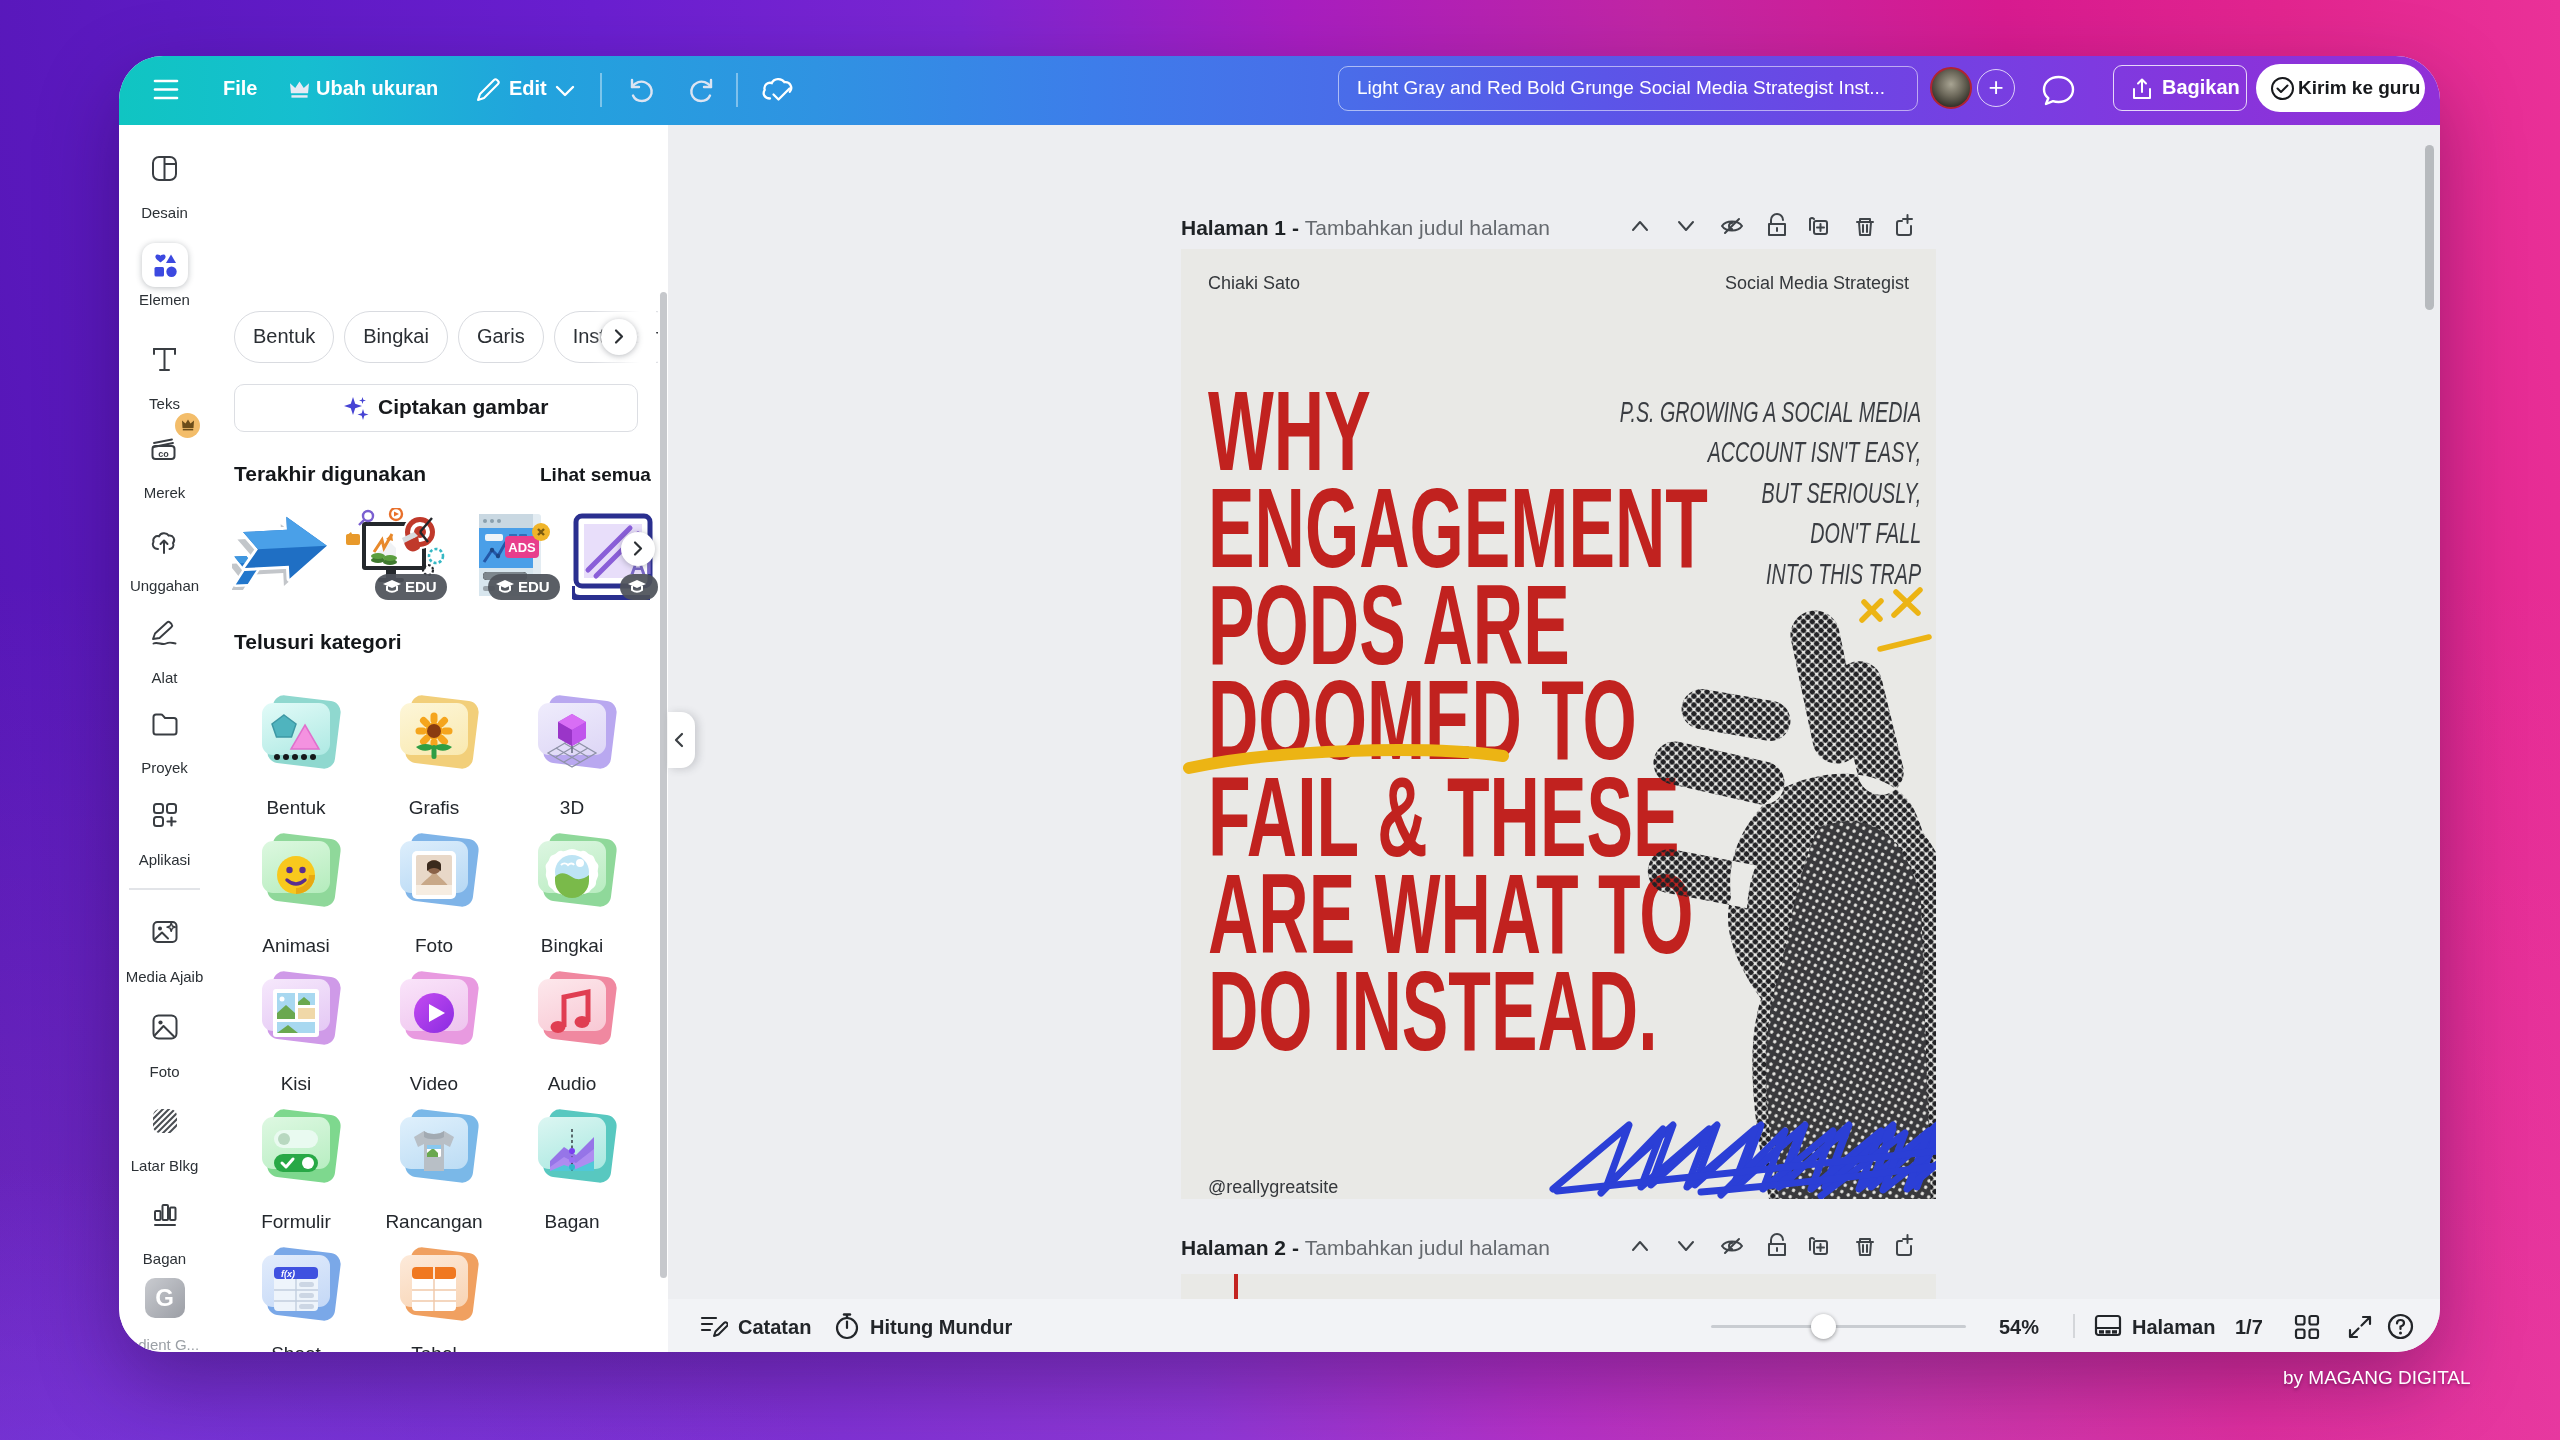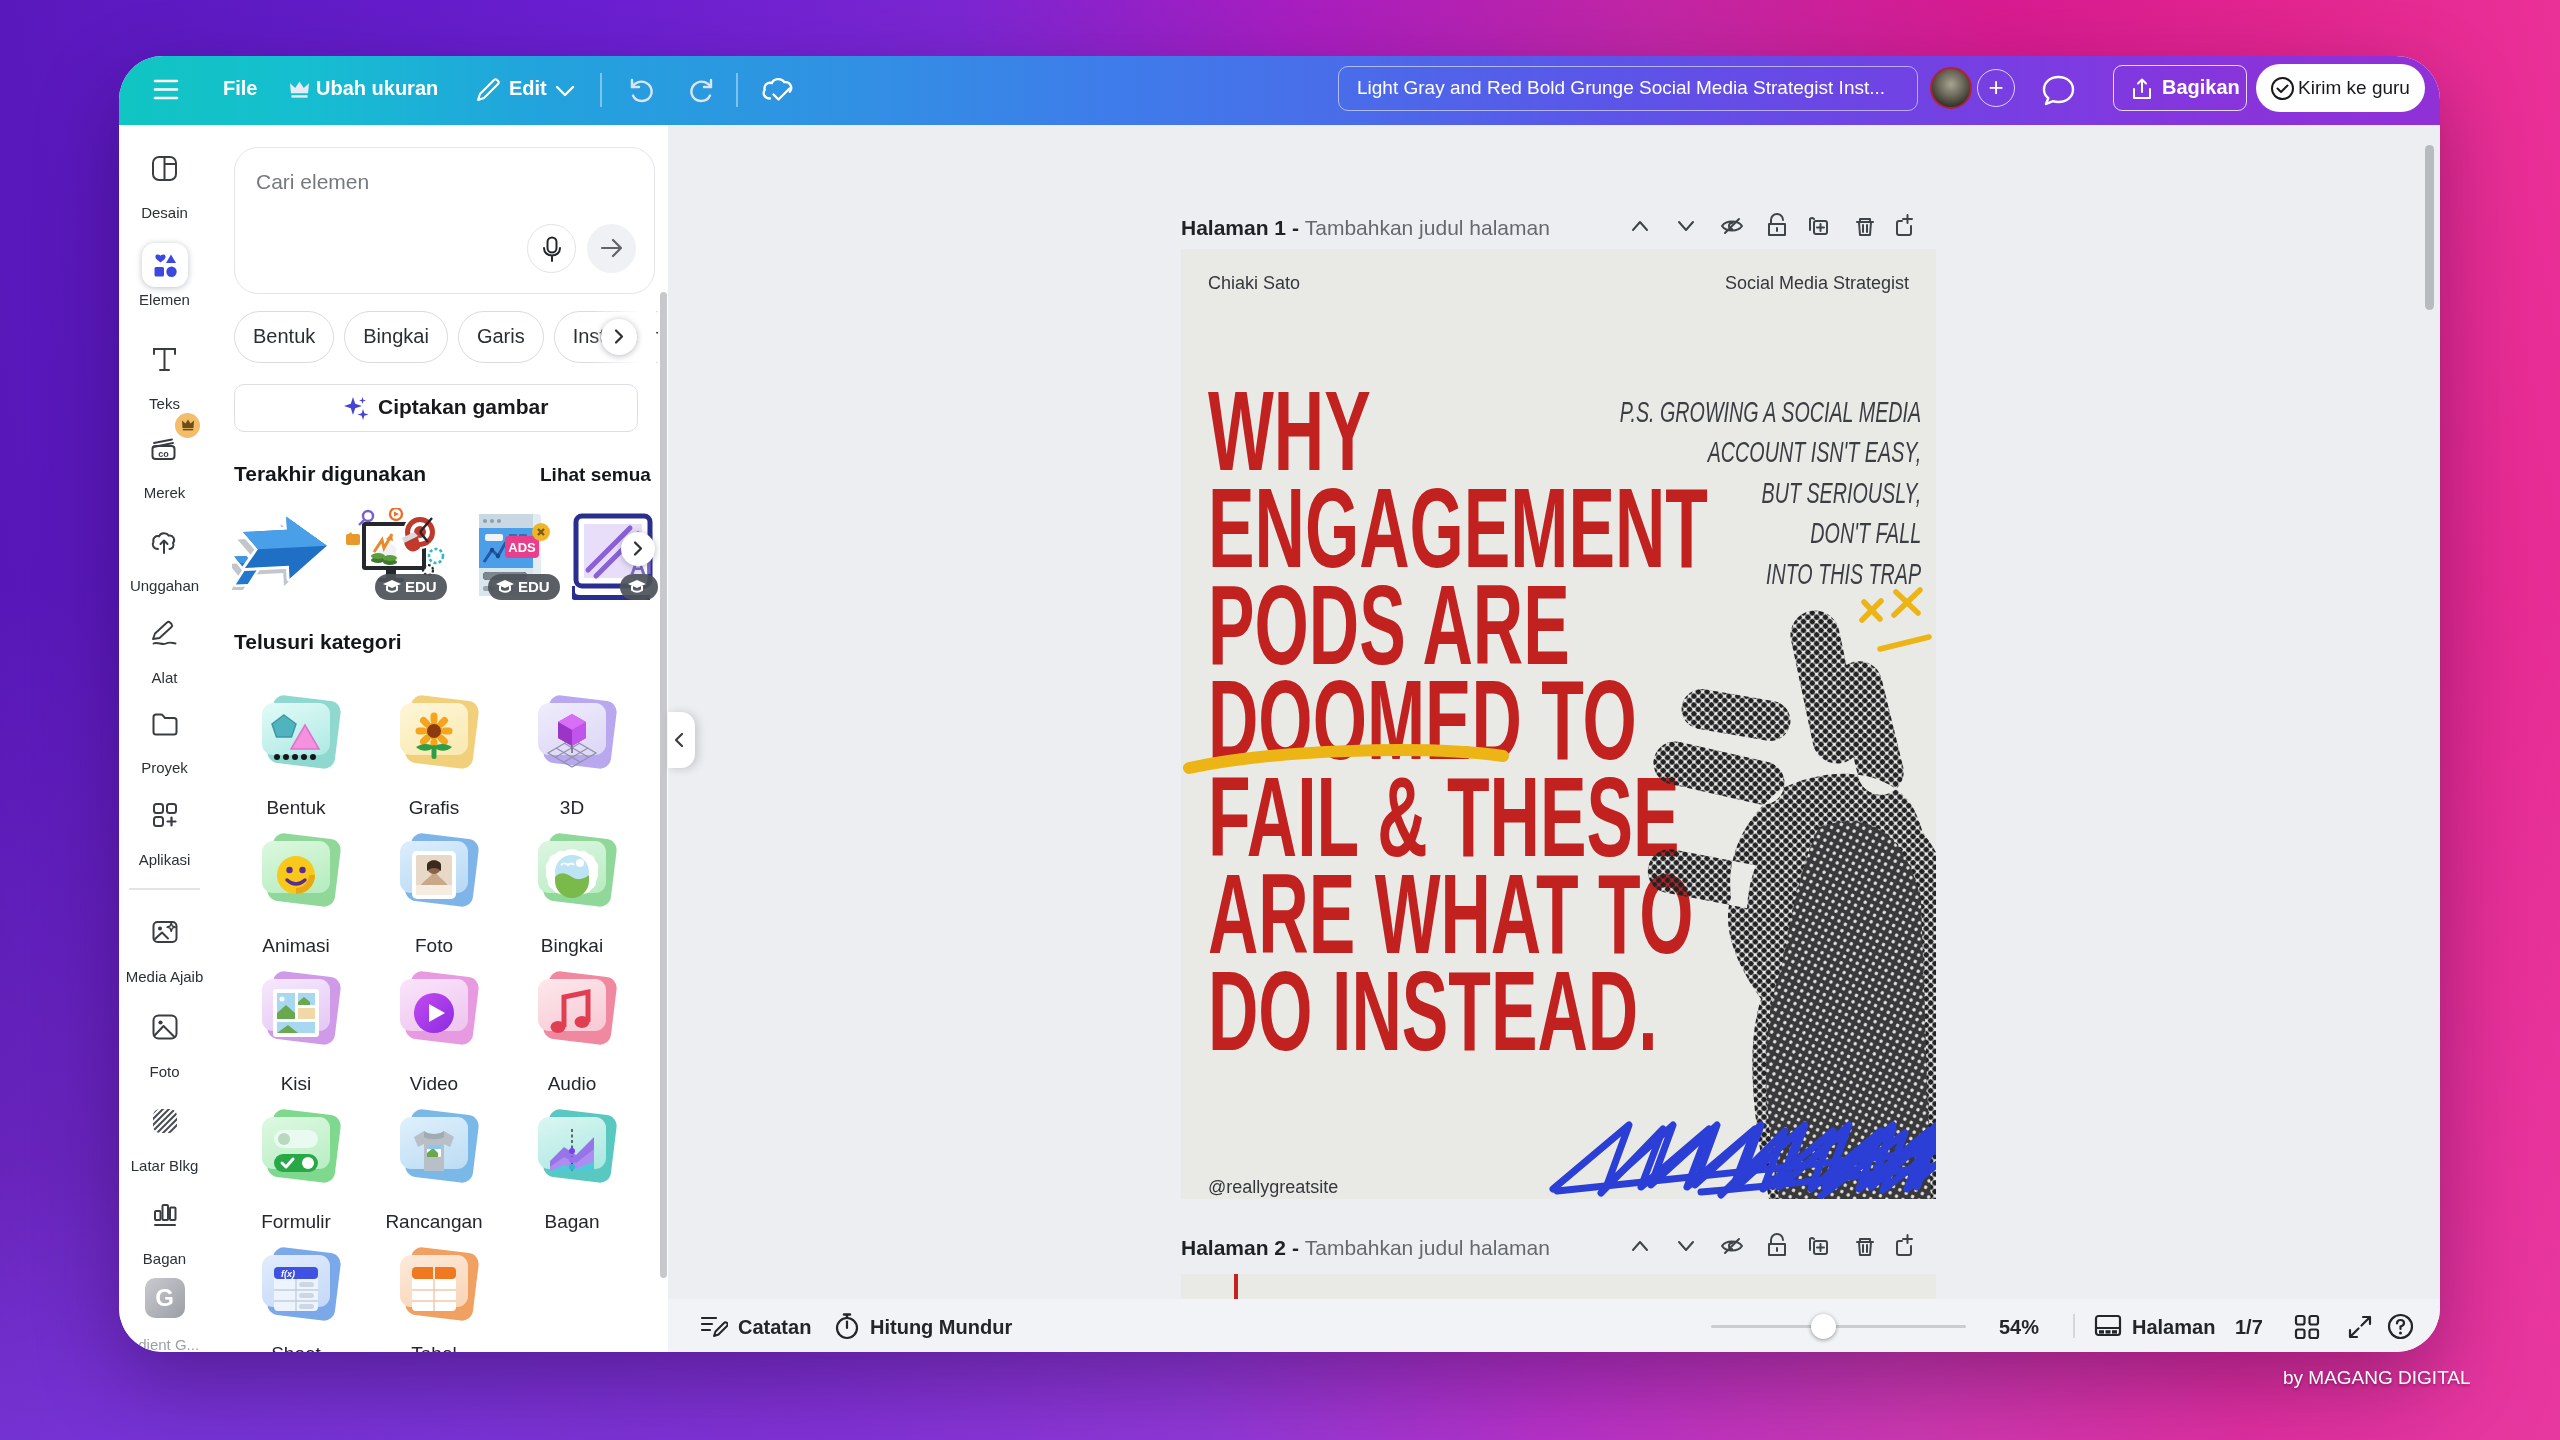--- a/index.html
+++ b/index.html
@@ -11,21 +11,21 @@
 position:relative}
 .win{position:absolute;left:119px;top:56px;width:2321px;height:1296px;border-radius:44px;background:#fff;overflow:hidden;box-shadow:0 30px 80px rgba(30,0,50,.35)}
 .topbar{position:absolute;left:0;top:0;width:100%;height:69px;
 background:linear-gradient(90deg,#10c5c2 0%,#16bed0 8%,#22a3dd 18%,#2f93e2 30%,#3d7dea 42%,#4a6ce9 53%,#5b55e8 64%,#6c46e4 74%,#7e3ae0 85%,#8a33da 93%,#9130d7 100%)}
 .tb{position:absolute;color:#fff;font-weight:700;font-size:20px;white-space:nowrap}
 .tbi{position:absolute}
 .titlebox{position:absolute;left:1219px;top:10px;width:580px;height:45px;border:1.5px solid rgba(255,255,255,.55);border-radius:10px;color:#fff;font-size:19px;font-weight:500;line-height:42px;padding-left:18px;white-space:nowrap;overflow:hidden}
 .avatar{position:absolute;left:1811px;top:11px;width:42px;height:42px;border-radius:50%;border:2.5px solid #b02432;background:radial-gradient(circle at 50% 40%,#a8a493 0%,#6e6a5c 40%,#3a382f 72%,#181815 100%)}
 .pluscirc{position:absolute;left:1858px;top:13px;width:38px;height:38px;border-radius:50%;border:1.5px solid rgba(255,255,255,.75);color:#fff;font-size:26px;font-weight:400;text-align:center;line-height:34px}
 .bagikan{position:absolute;left:1994px;top:9px;width:134px;height:46px;border:1.5px solid rgba(255,255,255,.8);border-radius:9px;color:#fff;font-size:20px;font-weight:700;text-align:center;line-height:43px}
-.kirim{position:absolute;left:2137px;top:8px;width:169px;height:48px;background:#fff;border-radius:24px;color:#17191c;font-size:19px;font-weight:400;line-height:48px;padding-left:42px;white-space:nowrap}
+.kirim{position:absolute;left:2137px;top:8px;width:169px;height:48px;background:#fff;border-radius:24px;color:#17191c;font-size:19px;font-weight:700;line-height:48px;padding-left:42px;white-space:nowrap}
 .nav{position:absolute;left:0;top:69px;width:91px;height:1227px;background:#fff}
 .ni{position:absolute;width:91px;text-align:center}
 .ni .lbl{font-size:15px;color:#2c3136;margin-top:18px}
 .panel{position:absolute;left:91px;top:69px;width:458px;height:1227px;background:#fff}
 .search{position:absolute;left:24px;top:78px;width:421px;height:147px;border:1.5px solid #e3e5e9;border-radius:24px;background:#fff}
 .search .ph{position:absolute;left:21px;top:22px;font-size:21px;color:#747a80}
 .micbtn{position:absolute;right:78px;bottom:20px;width:49px;height:49px;border-radius:50%;border:1.5px solid #e0e2e6;background:#fff}
 .gobtn{position:absolute;right:18px;bottom:20px;width:49px;height:49px;border-radius:50%;background:#f0f1f4}
 .chips{position:absolute;left:24px;top:242px;height:52px;white-space:nowrap;overflow:hidden;width:424px}
 .chip{display:inline-block;height:52px;border:1.5px solid #d9dbe0;border-radius:26px;font-size:20px;color:#2b2f34;line-height:49px;padding:0 18px;margin-right:10px}
@@ -201,31 +201,20 @@
             <rect x="19" y="5.5" width="5.5" height="12.5" rx="1"></rect>
           </g>
           <line x1="4" y1="23" x2="24" y2="23" stroke="#393d42" stroke-width="2" stroke-linecap="round"></line>
         </svg><div class="lbl">Bagan</div></div>
     <div class="ni" style="top:1153px">
         <div style="margin:0 auto;width:40px;height:40px;border-radius:10px;background:linear-gradient(135deg,#c9cbd0,#9b9ea5);color:#fff;font-size:24px;font-weight:700;line-height:40px;text-align:center">G</div>
         <div class="lbl" style="color:#9ba0a6">adient G...</div>
       </div>
   </div>
   <div class="panel">
-    <div class="search" style="top:22px">
-      <div class="ph">Cari elemen</div>
-      <div class="micbtn"><svg style="margin:11px 0 0 14px" width="20" height="27" viewBox="0 0 20 27">
-            <rect x="5.5" y="1.5" width="9" height="15" rx="4.5" fill="none" stroke="#23262a" stroke-width="2"></rect>
-            <path d="M2 12 C2 22 18 22 18 12" fill="none" stroke="#23262a" stroke-width="2" stroke-linecap="round"></path>
-            <line x1="10" y1="20.5" x2="10" y2="25" stroke="#23262a" stroke-width="2" stroke-linecap="round"></line>
-          </svg></div>
-      <div class="gobtn"><svg style="margin:13px 0 0 13px" width="24" height="22" viewBox="0 0 24 22">
-            <path d="M2 11 L21 11 M13 3 L21 11 L13 19" fill="none" stroke="#5f646a" stroke-width="2.2" stroke-linecap="round" stroke-linejoin="round"></path>
-          </svg></div>
-    </div>
     <div class="chips" style="top:186px"><span class="chip">Bentuk</span><span class="chip">Bingkai</span><span class="chip">Garis</span><span class="chip">Instagram</span></div>
     <div style="position:absolute;left:380px;top:186px;width:66px;height:52px;background:linear-gradient(90deg,rgba(255,255,255,0),#fff 75%)"></div>
     <div class="chipmore" style="left:391px;top:194px"><svg style="margin-top:9px" width="14" height="17" viewBox="0 0 14 17">
           <path d="M4 2.5 L10 8.5 L4 14.5" fill="none" stroke="#2c3034" stroke-width="2.2" stroke-linecap="round" stroke-linejoin="round"></path>
         </svg></div>
     <div class="ciptakan" style="top:259px">
         <svg style="position:absolute;left:107px;top:10px" width="28" height="28" viewBox="0 0 28 28">
           <g fill="#4643d4">
             <path d="M11 2 L13.2 8.8 L20 11 L13.2 13.2 L11 20 L8.8 13.2 L2 11 L8.8 8.8 Z"></path>
             <path d="M21 14 L22.3 18.2 L26.5 19.5 L22.3 20.8 L21 25 L19.7 20.8 L15.5 19.5 L19.7 18.2 Z"></path>

